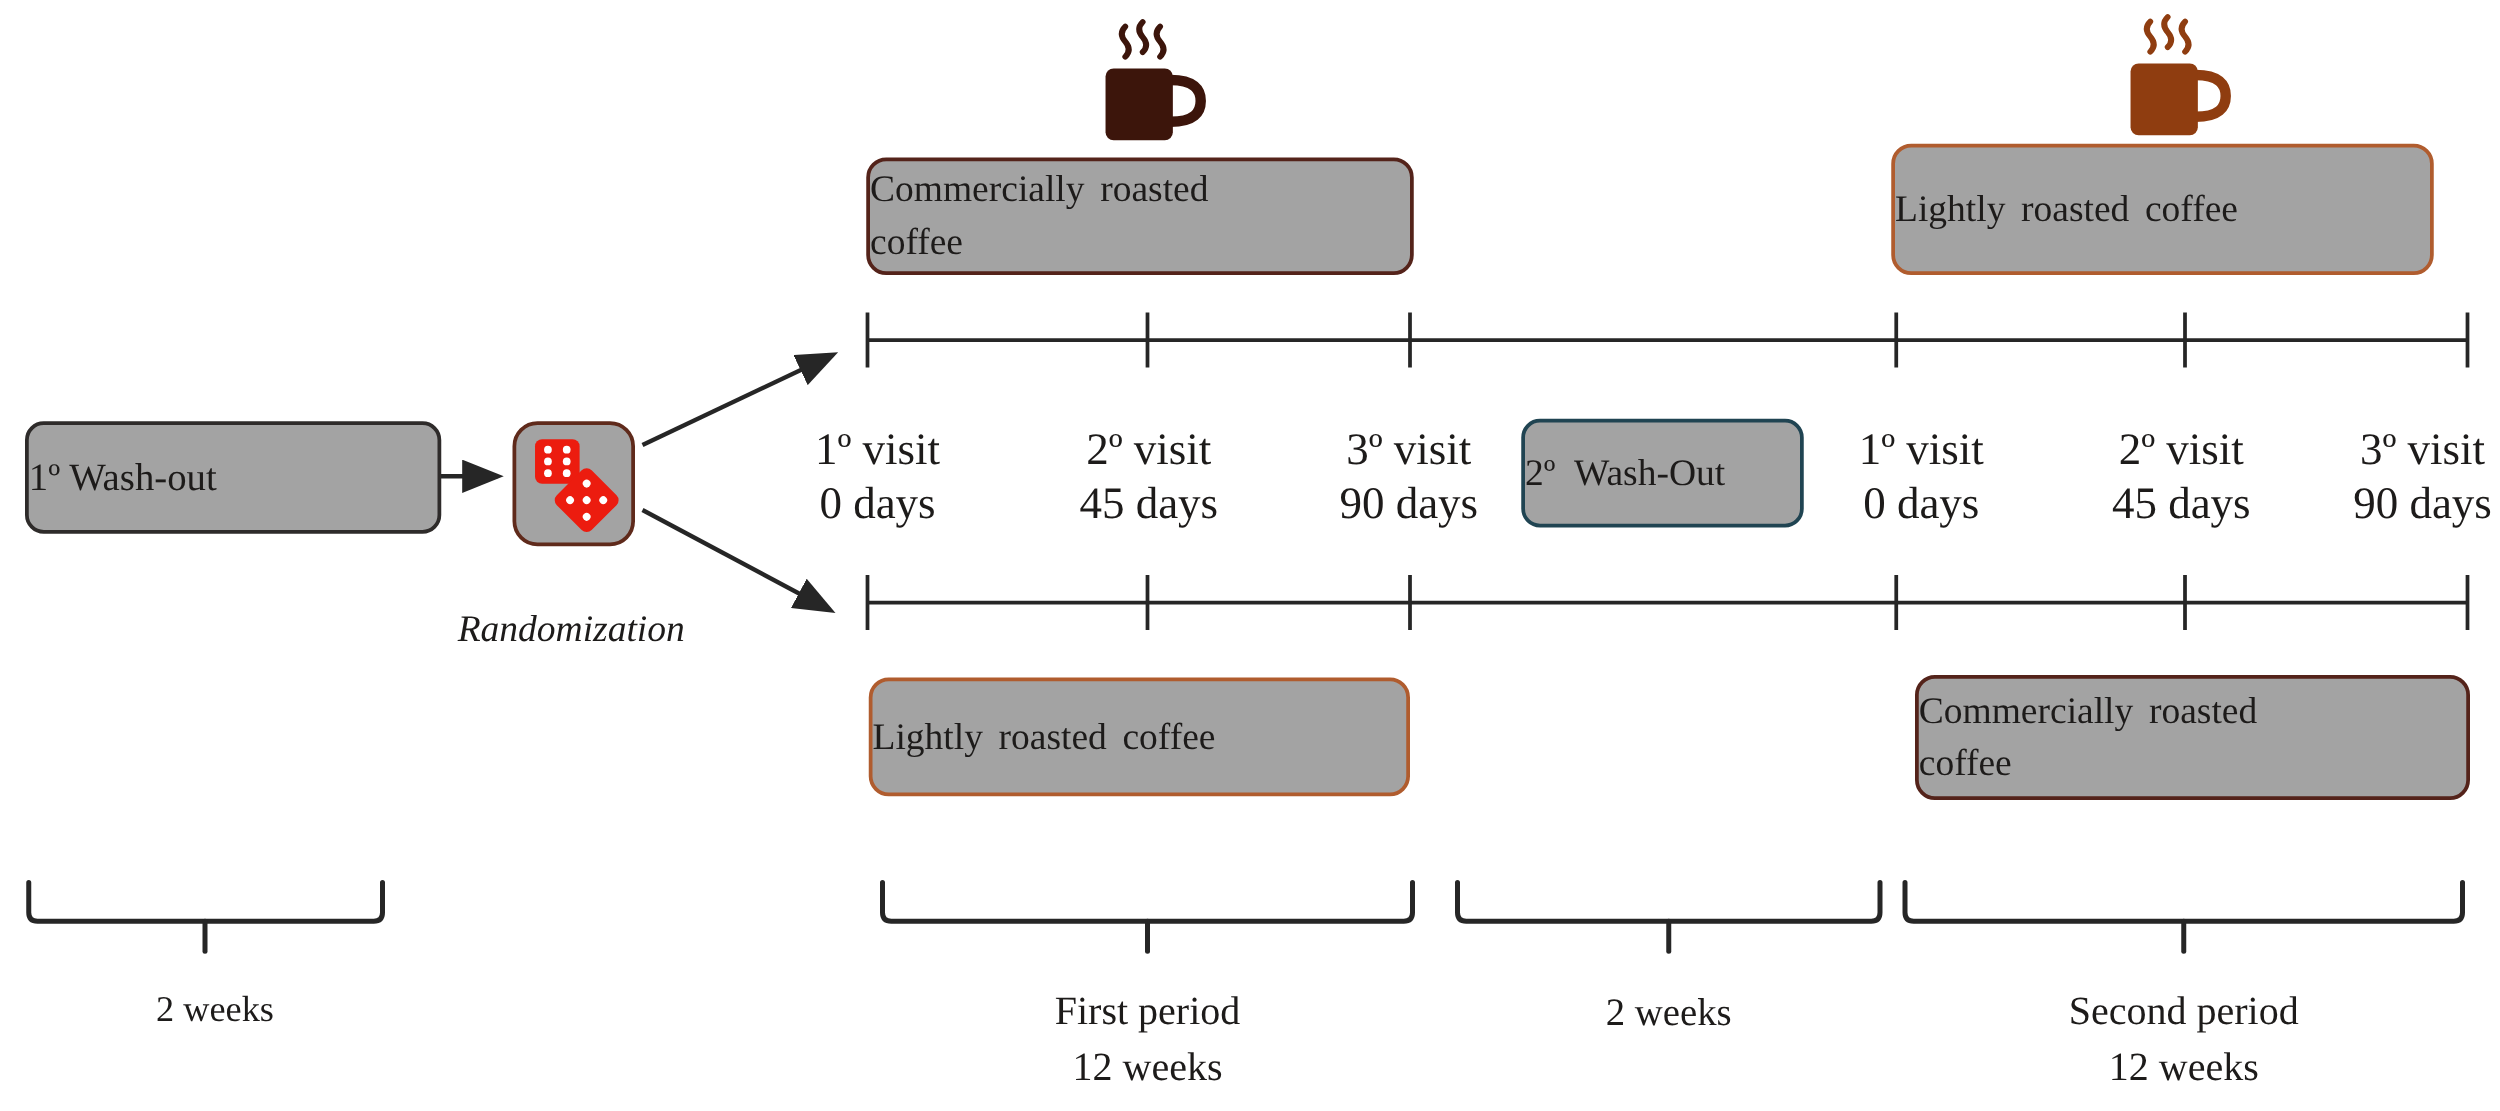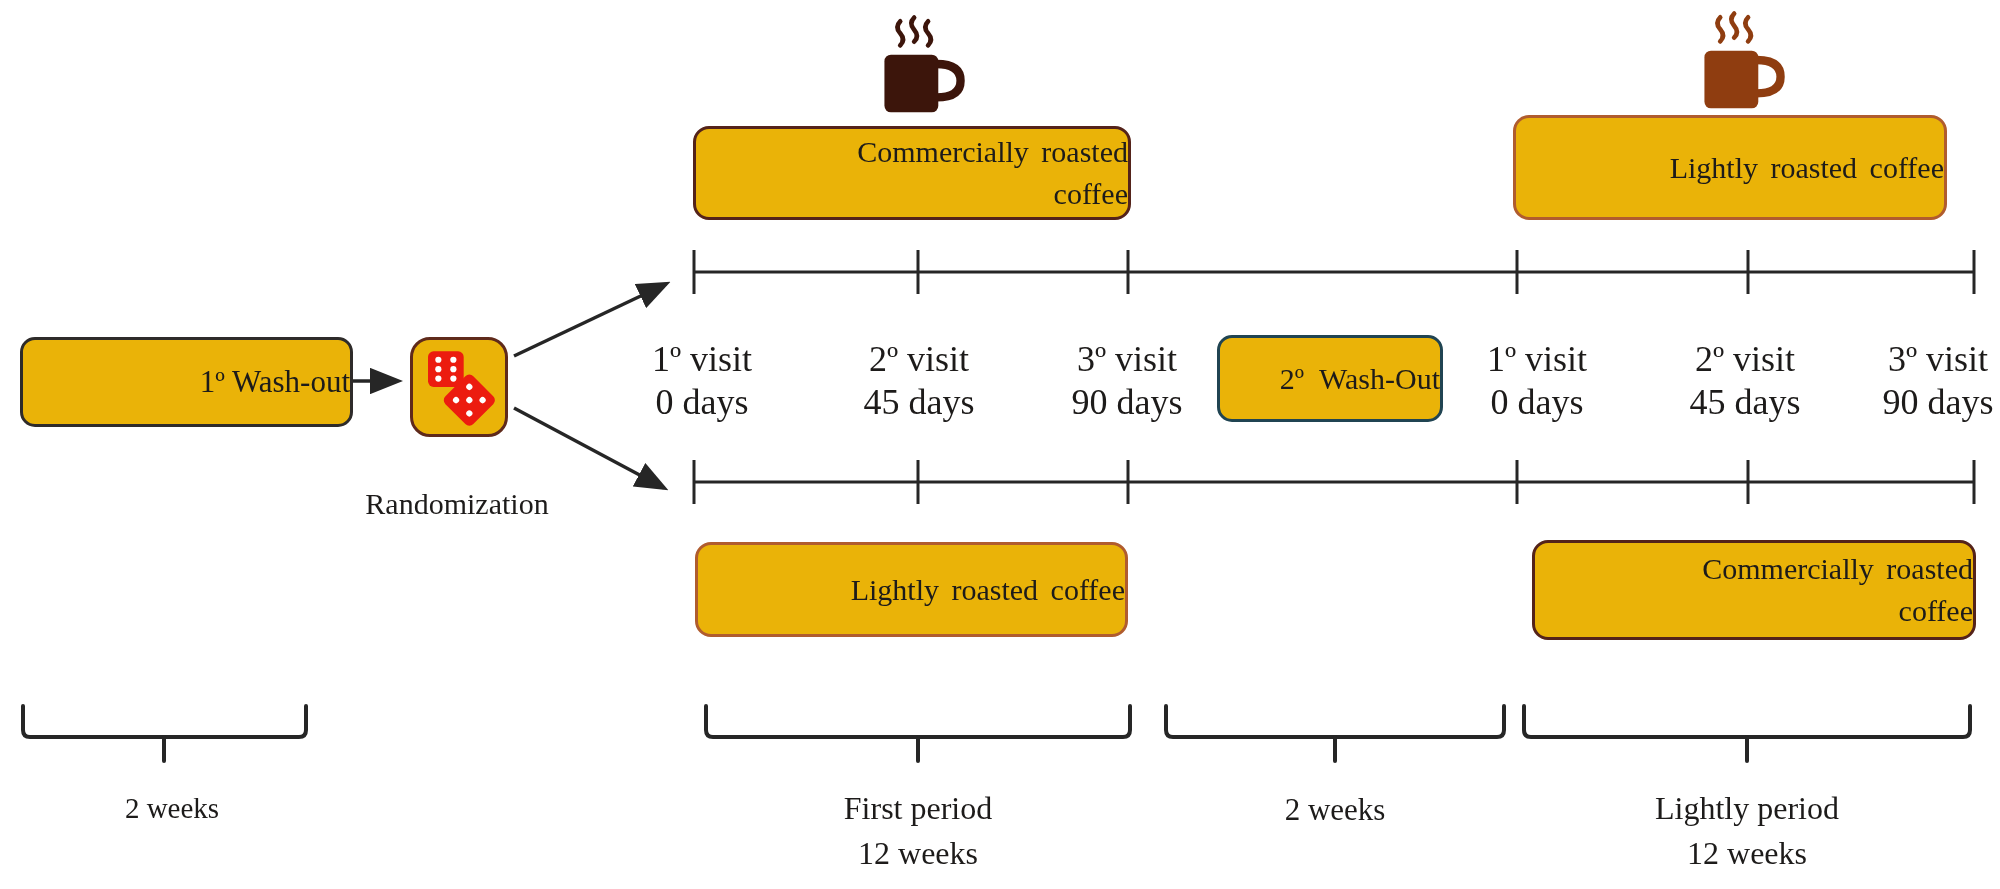--- a/index.html
+++ b/index.html
@@ -12,42 +12,42 @@
   html,body{margin:0;padding:0;background:#fff;}
   .canvas{
     position:relative; width:2000px; height:889px; background:#ffffff;
     font-family:"Liberation Serif","DejaVu Serif",serif; color:var(--ink);
     overflow:hidden;
   }
   .layer{position:absolute; left:0; top:0; width:2000px; height:889px;}
 
   .rbox{
     position:absolute; display:flex; flex-direction:column;
-    align-items:flex-end; justify-content:center;
-    background:#eab308; text-align:center; box-sizing:border-box;
+    align-items:flex-start; justify-content:center;
+    background:#a3a3a3; text-align:center; box-sizing:border-box;
   }
   .rbox .bl{display:block; line-height:42px; font-size:30px; word-spacing:5px; white-space:nowrap;}
 
   .washout1-box{left:20px; top:337px; width:333px; height:90px;
     border:3.5px solid var(--washout1-border); border-radius:15px; font-size:31px;}
   .washout2-box{left:1217px; top:335px; width:226px; height:87px;
     border:3.5px solid var(--washout2-border); border-radius:15px; font-size:30px; word-spacing:8px;}
   .box-a{left:693px; top:126px; width:438px; height:94px;
     border:3.5px solid var(--commercial-box-border); border-radius:16px;}
   .box-b{left:1513px; top:115px; width:434px; height:105px;
     border:3.5px solid var(--light-box-border); border-radius:16px;}
   .box-c{left:695px; top:542px; width:433px; height:95px;
     border:3.5px solid var(--light-box-border); border-radius:16px;}
   .box-d{left:1532px; top:540px; width:444px; height:100px;
     border:3.5px solid var(--commercial-box-border); border-radius:16px;}
   .dice-box{left:410px; top:337px; width:98px; height:100px;
     border:3px solid var(--dice-box-border); border-radius:20px;}
 
   .txt{position:absolute; text-align:center; transform:translateX(-50%); white-space:nowrap;}
-  .randomization{left:457px; top:487px; font-size:30px;}
+  .randomization{left:457px; top:487px; font-size:30px;font-style:italic;}
 
   .visit{position:absolute; top:338px; width:180px; margin-left:-90px; text-align:center;}
   .visit .vl{display:block; font-size:36px; line-height:43px; white-space:nowrap;}
   .v1{left:702px;} .v2{left:919px;} .v3{left:1127px;}
   .v4{left:1537px;} .v5{left:1745px;} .v6{left:1938px;}
 
   .plabel{position:absolute; text-align:center; transform:translateX(-50%);}
   .plabel .pl{display:block; font-size:32px; line-height:45px; white-space:nowrap;}
   .lbl-baseline{left:172px; top:792px; font-size:29px;}
   .lbl-first{left:918px; top:786px;}
@@ -223,17 +223,17 @@
   <div class="txt lbl-baseline">2 weeks</div>
 
   <div class="plabel lbl-first">
     <span class="pl">First period</span>
     <span class="pl">12 weeks</span>
   </div>
 
   <div class="txt lbl-washout">2 weeks</div>
 
   <div class="plabel lbl-second">
-    <span class="pl">Lightly period</span>
+    <span class="pl">Second period</span>
     <span class="pl">12 weeks</span>
   </div>
 
 </div>
 
 </body></html>

